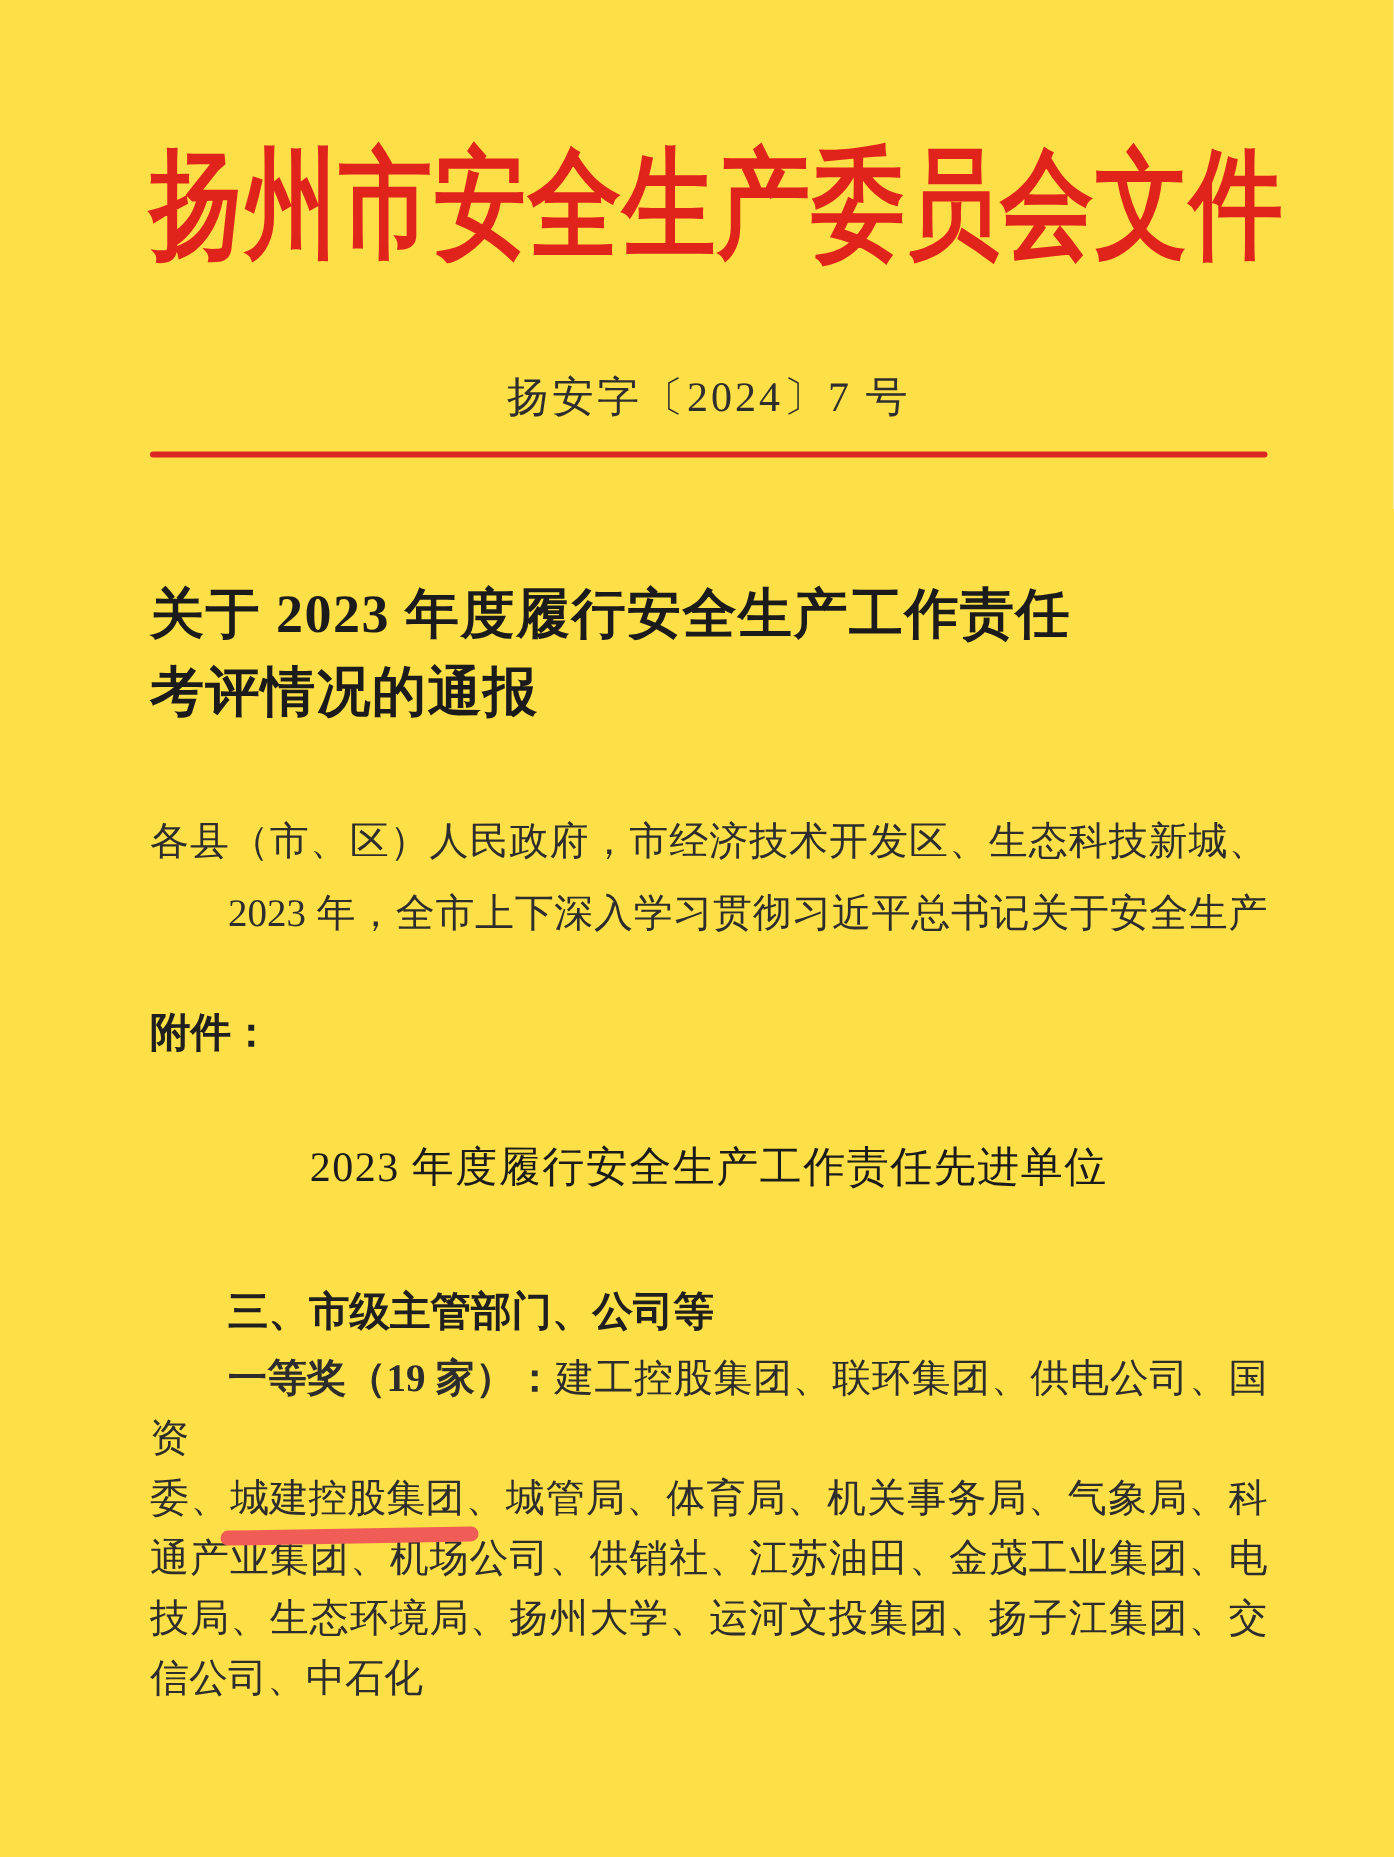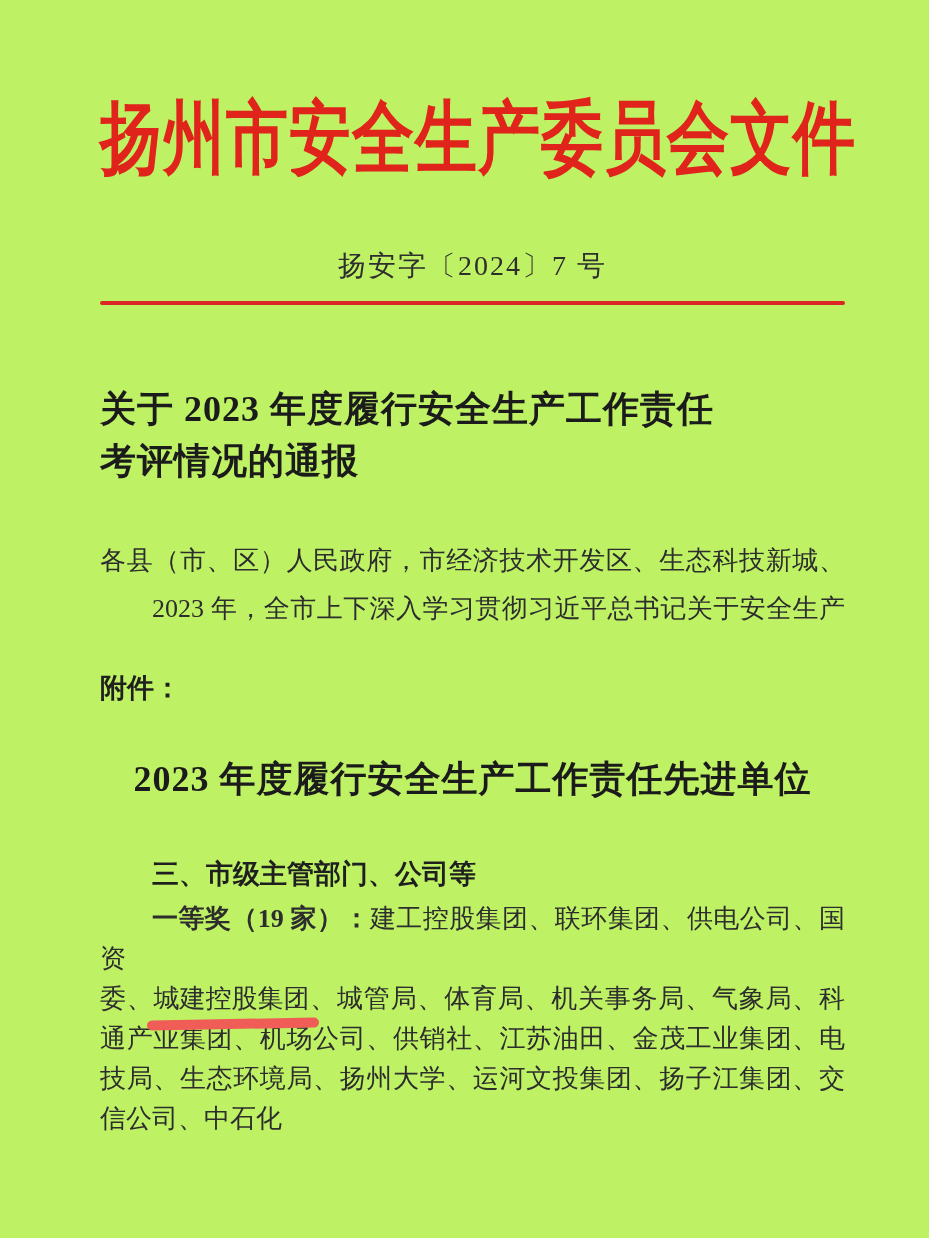--- a/index.html
+++ b/index.html
@@ -3,21 +3,21 @@
 <meta charset="utf-8">
 <style>
   * { box-sizing: border-box; }
   html, body { margin: 0; padding: 0; background: #f2f2f2; }
 
   .page {
     position: relative;
     width: 929px;
     height: 1238px;
     margin: 0 auto;
-    background: #bef264;
+    background: #fde047;
     overflow: hidden;
     font-family: "Liberation Serif", "DejaVu Serif", serif;
     color: #2b2b2b;
   }
 
   .content {
     padding-left: 100px;
     padding-right: 84px;
   }
 
@@ -86,22 +86,22 @@
     font-weight: bold;
     font-size: 27px;
     color: #1f1f1f;
   }
 
   .attachment-title {
     margin-top: 46px;
     height: 50px;
     line-height: 50px;
     text-align: center;
-    font-size: 36px;
-    font-weight: bold;
+    font-size: 28px;
+    font-weight: normal;
     color: #1b1b1b;
     letter-spacing: 1px;
   }
 
   .section-heading {
     margin-top: 50px;
     height: 40px;
     line-height: 40px;
     padding-left: 52px;
     font-family: "Liberation Sans", "DejaVu Sans", sans-serif;

